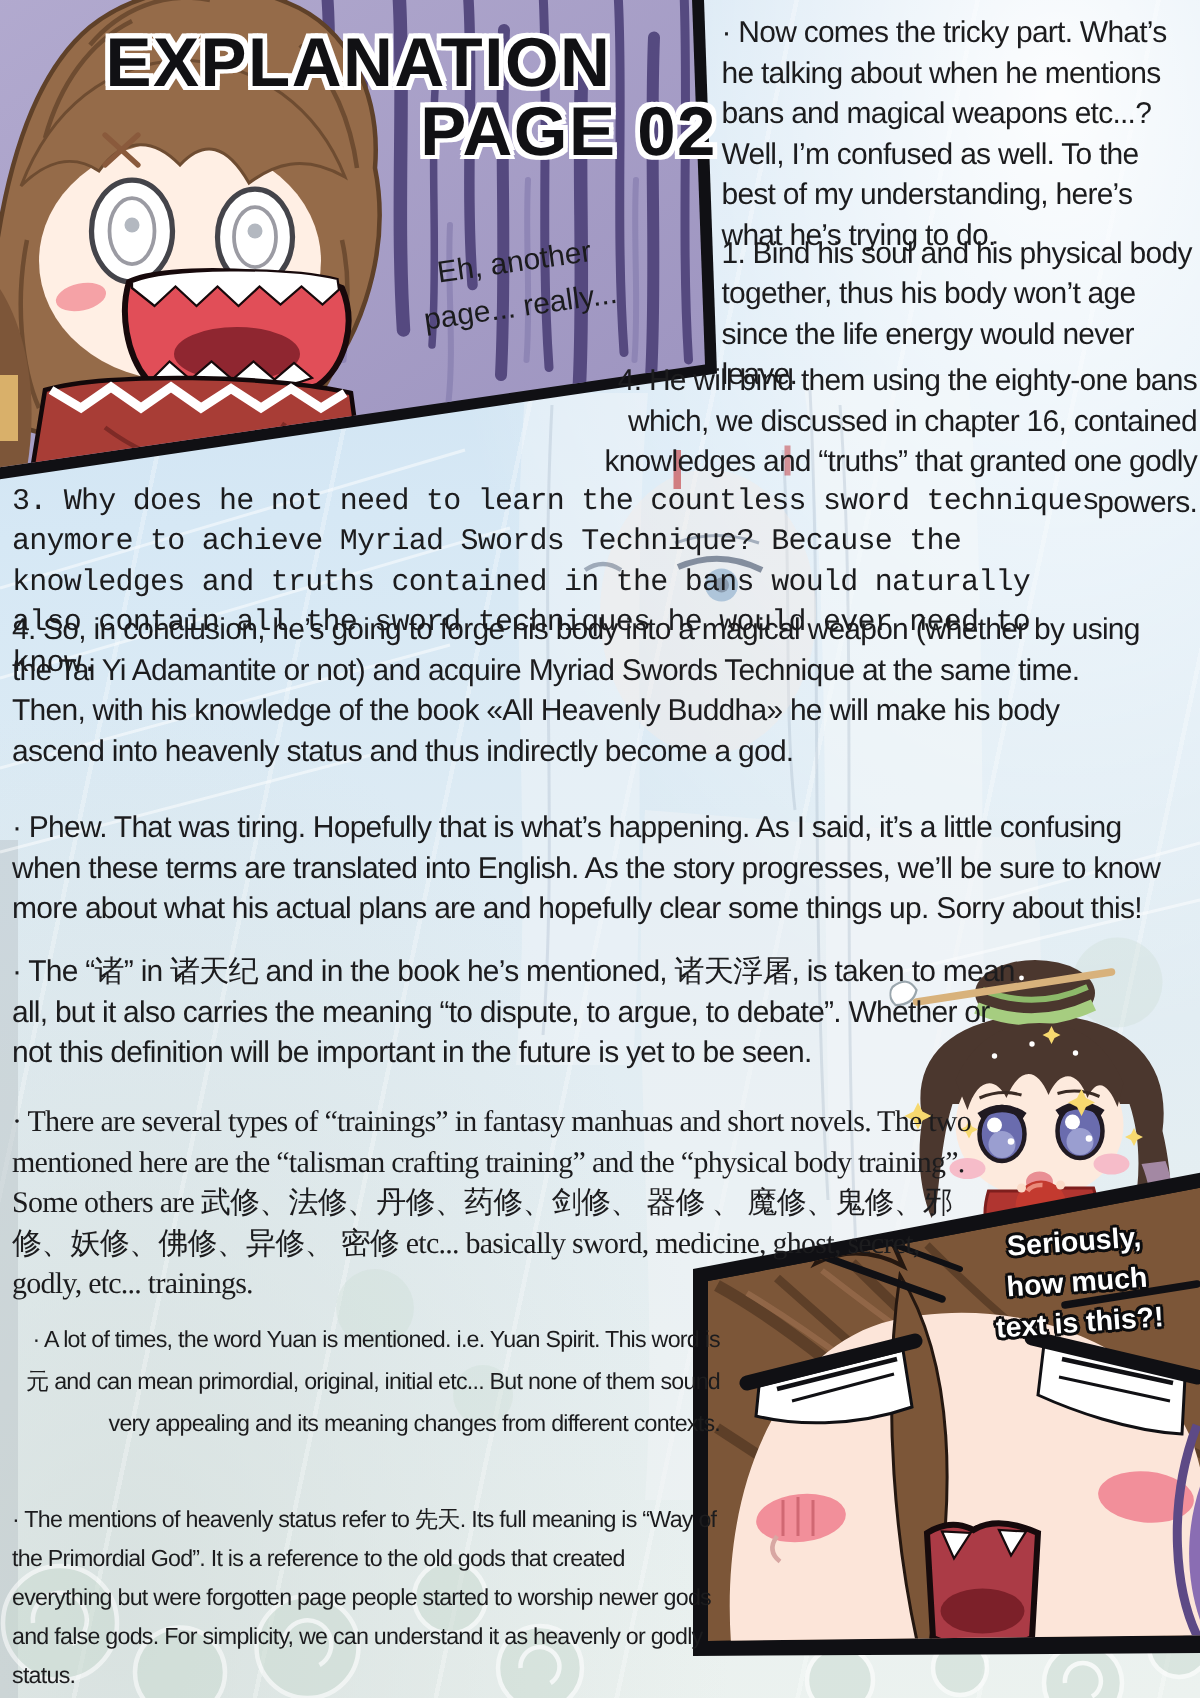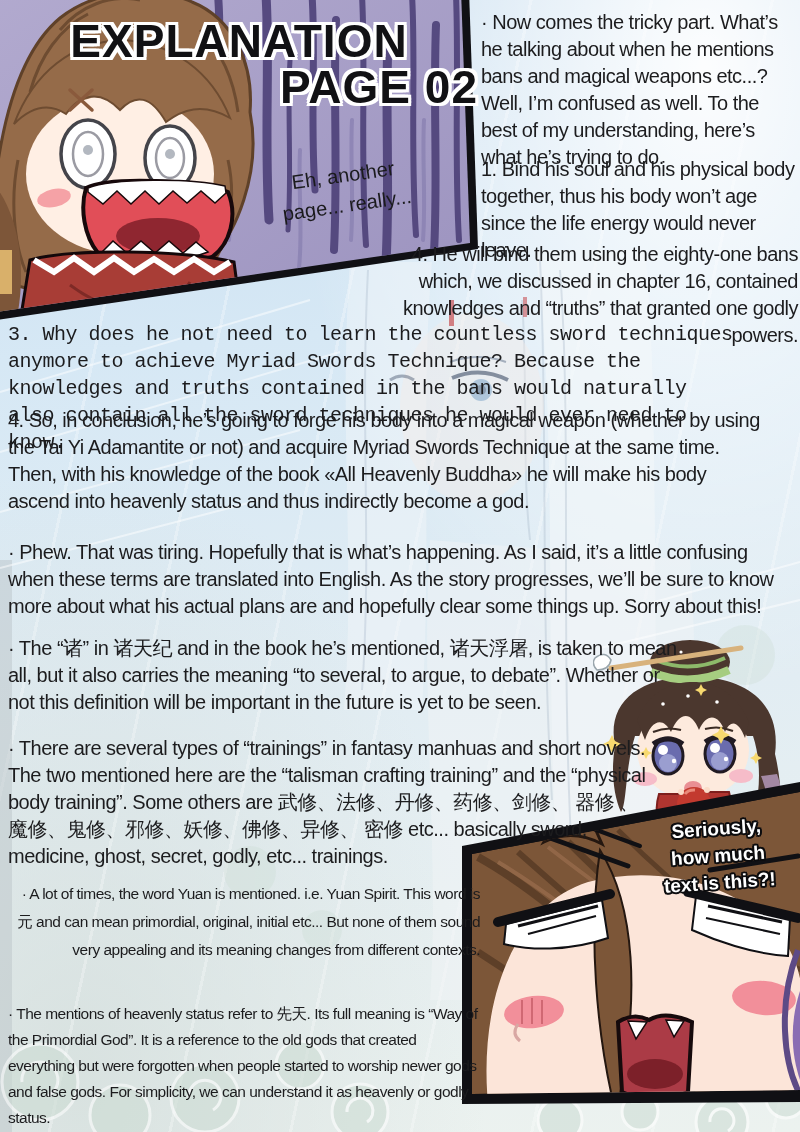--- a/index.html
+++ b/index.html
@@ -13,21 +13,21 @@
         background:repeating-linear-gradient(102deg,rgba(255,255,255,0) 0 46px,rgba(255,255,255,.55) 46px 49px,rgba(255,255,255,0) 49px 118px);}
   .bg-art{position:absolute;left:0;top:0;}
   .para{position:absolute;font-size:20px;line-height:27px;letter-spacing:-0.5px;color:#1c1c1e;z-index:6;}
   #p0{left:481px;top:9px;width:318px;}
   #p1{left:481px;top:156px;width:318px;}
   #p2{left:358px;top:241px;width:440px;text-align:right;}
   #p3{left:8px;top:321px;width:736px;font-family:Liberation Mono, monospace;}
   #p4{left:8px;top:407px;width:752px;}
   #p5{left:8px;top:539px;width:786px;}
   #p6{left:8px;top:635px;width:672px;}
-  #p7{left:8px;top:735px;width:652px;}
+  #p7{left:8px;top:735px;width:652px;font-family:Liberation Serif, serif;}
   #p8{left:8px;top:880px;width:472px;font-size:15.5px;line-height:28px;text-align:right;}
   #p9{left:8px;top:1001px;width:478px;font-size:15.5px;line-height:26px;}
   .panel-top{position:absolute;left:0;top:0;width:487px;height:332px;z-index:5;}
   .panel-bottom{position:absolute;left:458px;top:772px;width:342px;height:360px;z-index:5;}
   .chibi-girl{position:absolute;left:593px;top:636px;width:202px;height:218px;z-index:5;}
   .title{position:absolute;left:0;width:478px;text-align:center;z-index:7;
          font-weight:bold;font-size:46px;letter-spacing:1px;color:#111114;
          text-shadow:3px 0 0 #fff,-3px 0 0 #fff,0 3px 0 #fff,0 -3px 0 #fff,
                      2px 2px 0 #fff,-2px 2px 0 #fff,2px -2px 0 #fff,-2px -2px 0 #fff,
                      3px 3px 0 #fff,-3px -3px 0 #fff,3px -3px 0 #fff,-3px 3px 0 #fff;}
@@ -195,24 +195,24 @@
       <div>page... really...</div>
     </div>
   </div>
 
   <div class="para" id="p0">· Now comes the tricky part. What’s he talking about when he mentions bans and magical weapons etc...? Well, I’m confused as well. To the best of my understanding, here’s what he’s trying to do.</div>
   <div class="para" id="p1">1. Bind his soul and his physical body together, thus his body won’t age since the life energy would never leave.</div>
   <div class="para" id="p2">4. He will bind them using the eighty-one bans which, we discussed in chapter 16, contained knowledges and “truths” that granted one godly powers.</div>
   <div class="para" id="p3">3. Why does he not need to learn the countless sword techniques anymore to achieve Myriad Swords Technique? Because the knowledges and truths contained in the bans would naturally also contain all the sword techniques he would ever need to know.</div>
   <div class="para" id="p4">4. So, in conclusion, he’s going to forge his body into a magical weapon (whether by using the Tai Yi Adamantite or not) and acquire Myriad Swords Technique at the same time. Then, with his knowledge of the book «All Heavenly Buddha» he will make his body ascend into heavenly status and thus indirectly become a god.</div>
   <div class="para" id="p5">· Phew. That was tiring. Hopefully that is what’s happening. As I said, it’s a little confusing when these terms are translated into English. As the story progresses, we’ll be sure to know more about what his actual plans are and hopefully clear some things up. Sorry about this!</div>
-  <div class="para" id="p6">· The “诸” in 诸天纪 and in the book he’s mentioned, 诸天浮屠, is taken to mean all, but it also carries the meaning “to several, to argue, to debate”. Whether or not this definition will be important in the future is yet to be seen.</div>
+  <div class="para" id="p6">· The “诸” in 诸天纪 and in the book he’s mentioned, 诸天浮屠, is taken to mean all, but it also carries the meaning “to dispute, to argue, to debate”. Whether or not this definition will be important in the future is yet to be seen.</div>
   <div class="para" id="p7">· There are several types of “trainings” in fantasy manhuas and short novels. The two mentioned here are the “talisman crafting training” and the “physical body training”. Some others are 武修、法修、丹修、药修、剑修、 器修 、 魔修、鬼修、邪修、妖修、佛修、异修、 密修 etc... basically sword, medicine, ghost, secret, godly, etc... trainings.</div>
   <div class="para" id="p8">· A lot of times, the word Yuan is mentioned. i.e. Yuan Spirit. This word is 元 and can mean primordial, original, initial etc... But none of them sound very appealing and its meaning changes from different contexts.</div>
-  <div class="para" id="p9">· The mentions of heavenly status refer to 先天. Its full meaning is “Way of the Primordial God”. It is a reference to the old gods that created everything but were forgotten when people started to worship newer gods and false gods. For simplicity, we can understand it as heavenly or godly status.</div>
+  <div class="para" id="p9">· The mentions of heavenly status refer to 先天. Its full meaning is “Way of the Primordial God”. It is a reference to the old gods that created everything but were forgotten page people started to worship newer gods and false gods. For simplicity, we can understand it as heavenly or godly status.</div>
 
   <svg class="chibi-girl" width="202" height="218" viewBox="0 0 202 218">
     <path d="M2,22 q10,-8 16,2 q-2,10 -14,10 q-6,-6 -2,-12 Z" fill="#ffffff" stroke="#9aa6ad" stroke-width="1.5"></path>
     <path d="M22,110 C14,70 40,42 100,40 C160,42 188,72 182,118 C192,160 188,200 178,216 L150,216 C168,170 170,130 160,100 L42,100 C32,132 34,168 28,176 C20,158 18,132 22,110 Z" fill="#4b372e"></path>
     <ellipse cx="97" cy="26" rx="40" ry="22" fill="#4b372e"></ellipse>
     <path d="M58,36 Q97,52 136,34" stroke="#a6cd80" stroke-width="8" fill="none"></path>
     <path d="M62,24 Q97,38 132,22" stroke="#8db96a" stroke-width="4" fill="none"></path>
     <line x1="18" y1="32" x2="148" y2="12" stroke="#d8b27c" stroke-width="5" stroke-linecap="round"></line>
     <ellipse cx="100" cy="114" rx="56" ry="49" fill="#fdeadd"></ellipse>
     <path d="M44,84 C58,52 82,46 100,46 C120,46 142,54 156,86 L152,102 C146,86 138,82 132,96 C126,78 114,76 106,94 C98,74 86,76 78,96 C70,80 58,84 52,104 Z" fill="#4b372e"></path>

